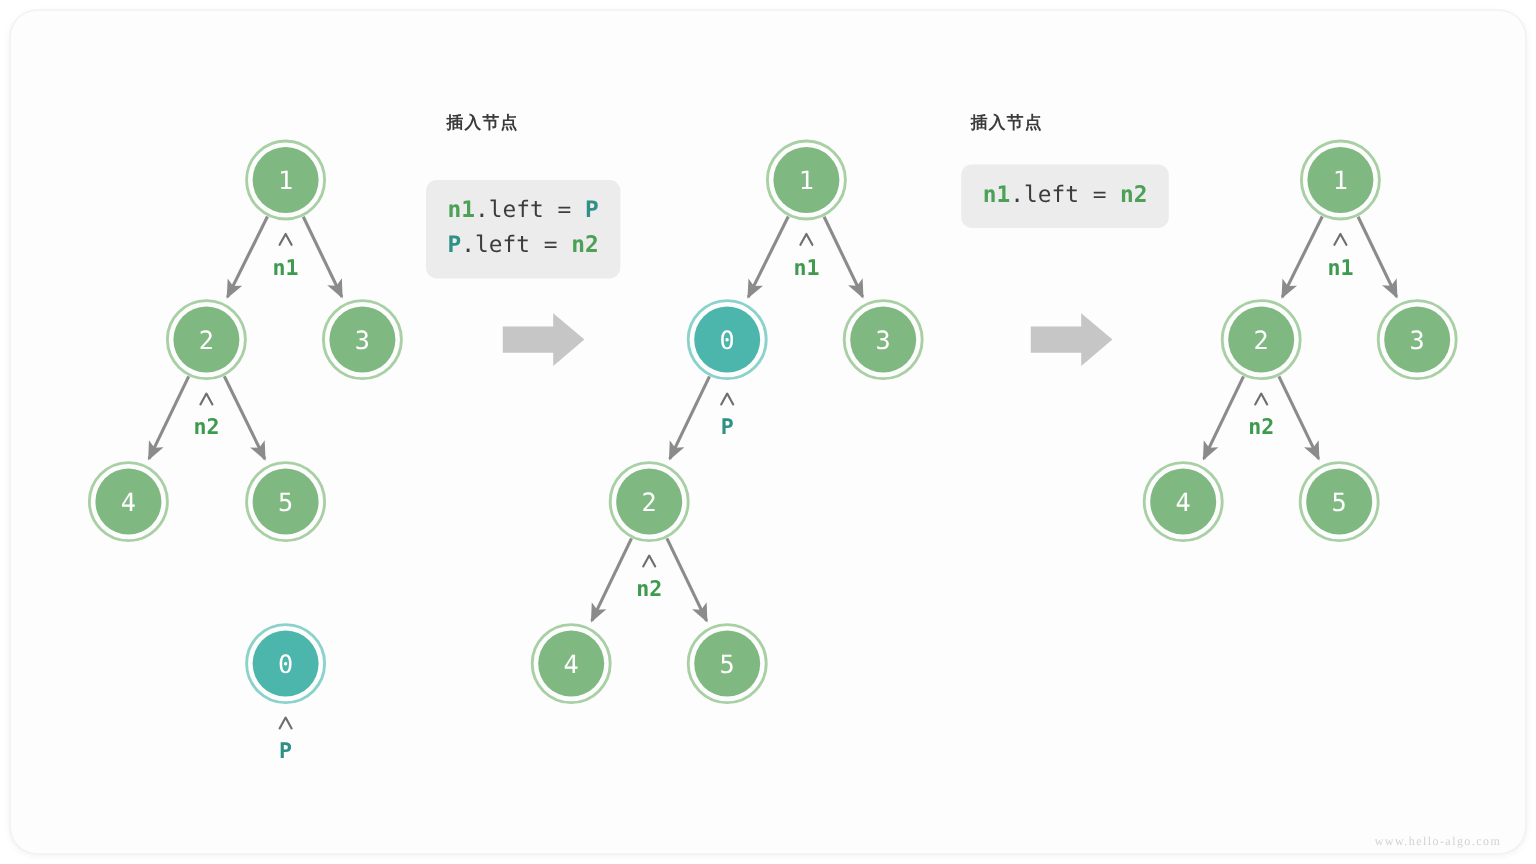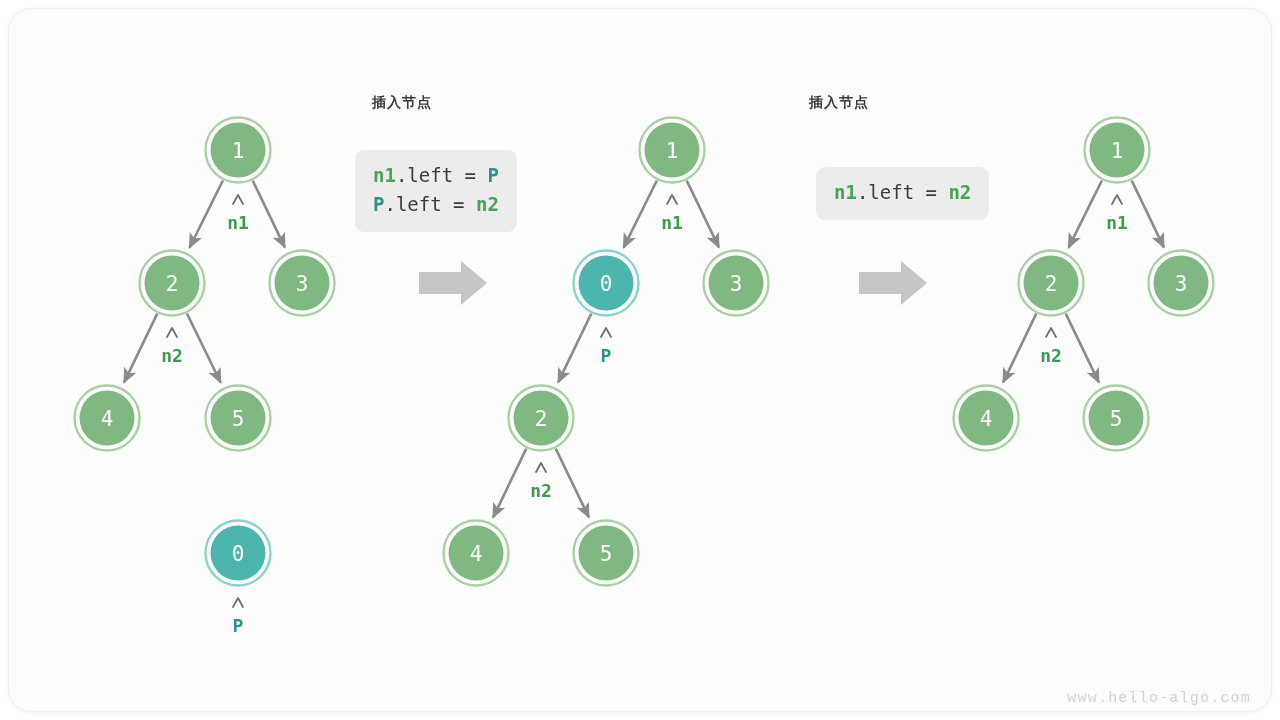--- a/index.html
+++ b/index.html
@@ -53,22 +53,22 @@
     box-sizing: border-box;
   }
   .code-box .tok-var { color: #4ca157; font-weight: bold; }
   .code-box .tok-p   { color: #2e9187; font-weight: bold; }
   .code-box .tok-plain { color: #3c3c3c; }
 
   .watermark {
     position: absolute;
     right: 38px;
     bottom: 22px;
-    font-family: Liberation Mono, monospace;
-    font-size: 15px;
+    font-family: Liberation Serif, serif;
+    font-size: 10px;
     color: #d2d2d2;
     letter-spacing: 1.2px;
   }
 </style>
 </head>
 <body>
 
 <div id="card">
   <div id="stage">
 
@@ -222,19 +222,19 @@
 
     <div class="panel-title" id="title-insert" style="left: 363px; top: 85px;">插入节点</div>
 
     <div class="panel-title" id="title-delete" style="left: 800px; top: 85px;">插入节点</div>
 
     <div class="code-box" id="code-insert" style="left: 346px; top: 141px;">
         <div><span class="tok-var">n1</span><span class="tok-plain">.left = </span><span class="tok-p">P</span></div>
         <div><span class="tok-p">P</span><span class="tok-plain">.left = </span><span class="tok-var">n2</span></div>
       </div>
 
-    <div class="code-box" id="code-delete" style="left: 792px; top: 158px; margin-left: 15px;">
+    <div class="code-box" id="code-delete" style="left: 792px; top: 128px;">
         <div><span class="tok-var">n1</span><span class="tok-plain">.left = </span><span class="tok-var">n2</span></div>
       </div>
 
     <div class="watermark">www.hello-algo.com</div>
   </div>
 </div>
 
 </body></html>

